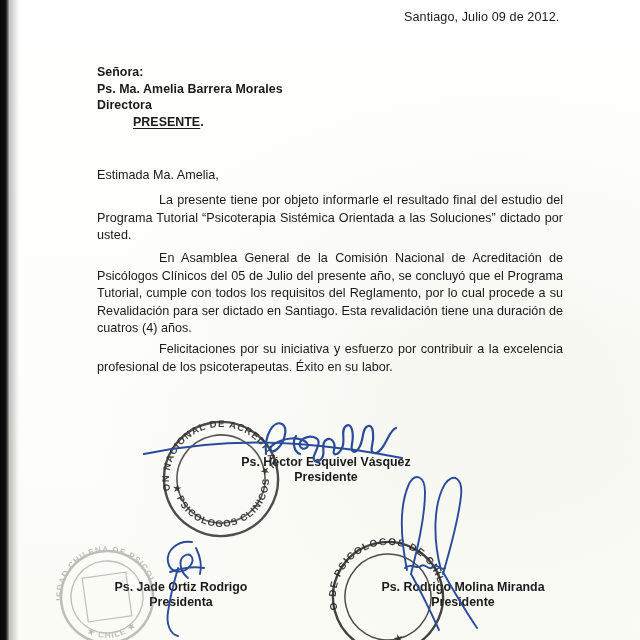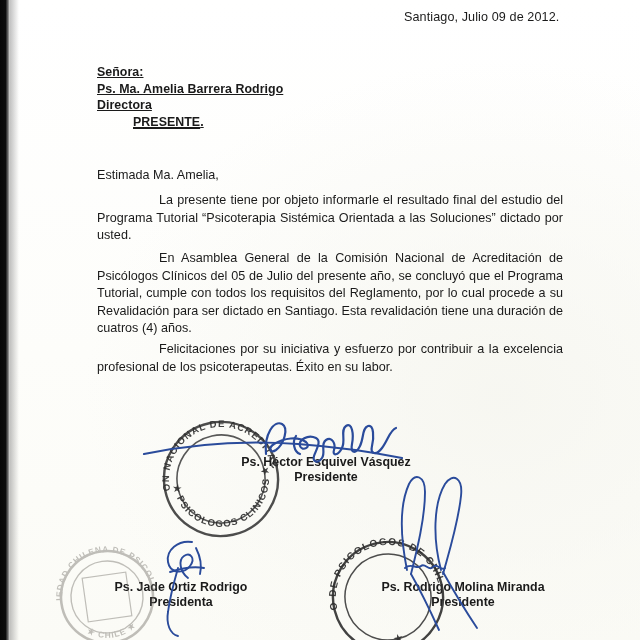--- a/index.html
+++ b/index.html
@@ -51,21 +51,20 @@
     white-space: nowrap;
   }
 
   .recipient {
     position: absolute;
     left: 97px; top: 64px;
     font-size: 12.4px;
     font-weight: bold;
     line-height: 16.6px;
     letter-spacing: .05px;
-    text-decoration: underline;
   }
   .recipient div { white-space: nowrap; }
   .presente u { text-decoration: underline; text-underline-offset: 1.5px; padding-left: 36px; }
 
   .salutation {
     position: absolute;
     left: 97px; top: 168px;
     font-size: 12.6px;
   }
 
@@ -111,21 +110,21 @@
 <div id="page">
 
   <div class="paper-tint"></div>
 
   <div class="content">
 
     <div class="date-line">Santiago, Julio 09 de 2012.</div>
 
     <div class="recipient">
       <div>Señora:</div>
-      <div>Ps. Ma. Amelia Barrera Rodrigo</div>
+      <div>Ps. Ma. Amelia Barrera Morales</div>
       <div>Directora</div>
       <div class="presente"><u>PRESENTE</u><span>.</span></div>
     </div>
 
     <div class="salutation">Estimada Ma. Amelia,</div>
 
     <div class="para" id="para1"><span>La presente tiene por objeto informarle el resultado final del estudio del Programa Tutorial </span><b>“Psicoterapia Sistémica Orientada a las Soluciones”</b><span> dictado por usted.</span></div>
 
     <div class="para" id="para2">En Asamblea General de la Comisión Nacional de Acreditación de Psicólogos Clínicos del 05 de Julio del presente año, se concluyó que el Programa Tutorial, cumple con todos los requisitos del Reglamento, por lo cual procede a su Revalidación para ser dictado en Santiago. Esta revalidación tiene una duración de cuatros (4) años.</div>
 

